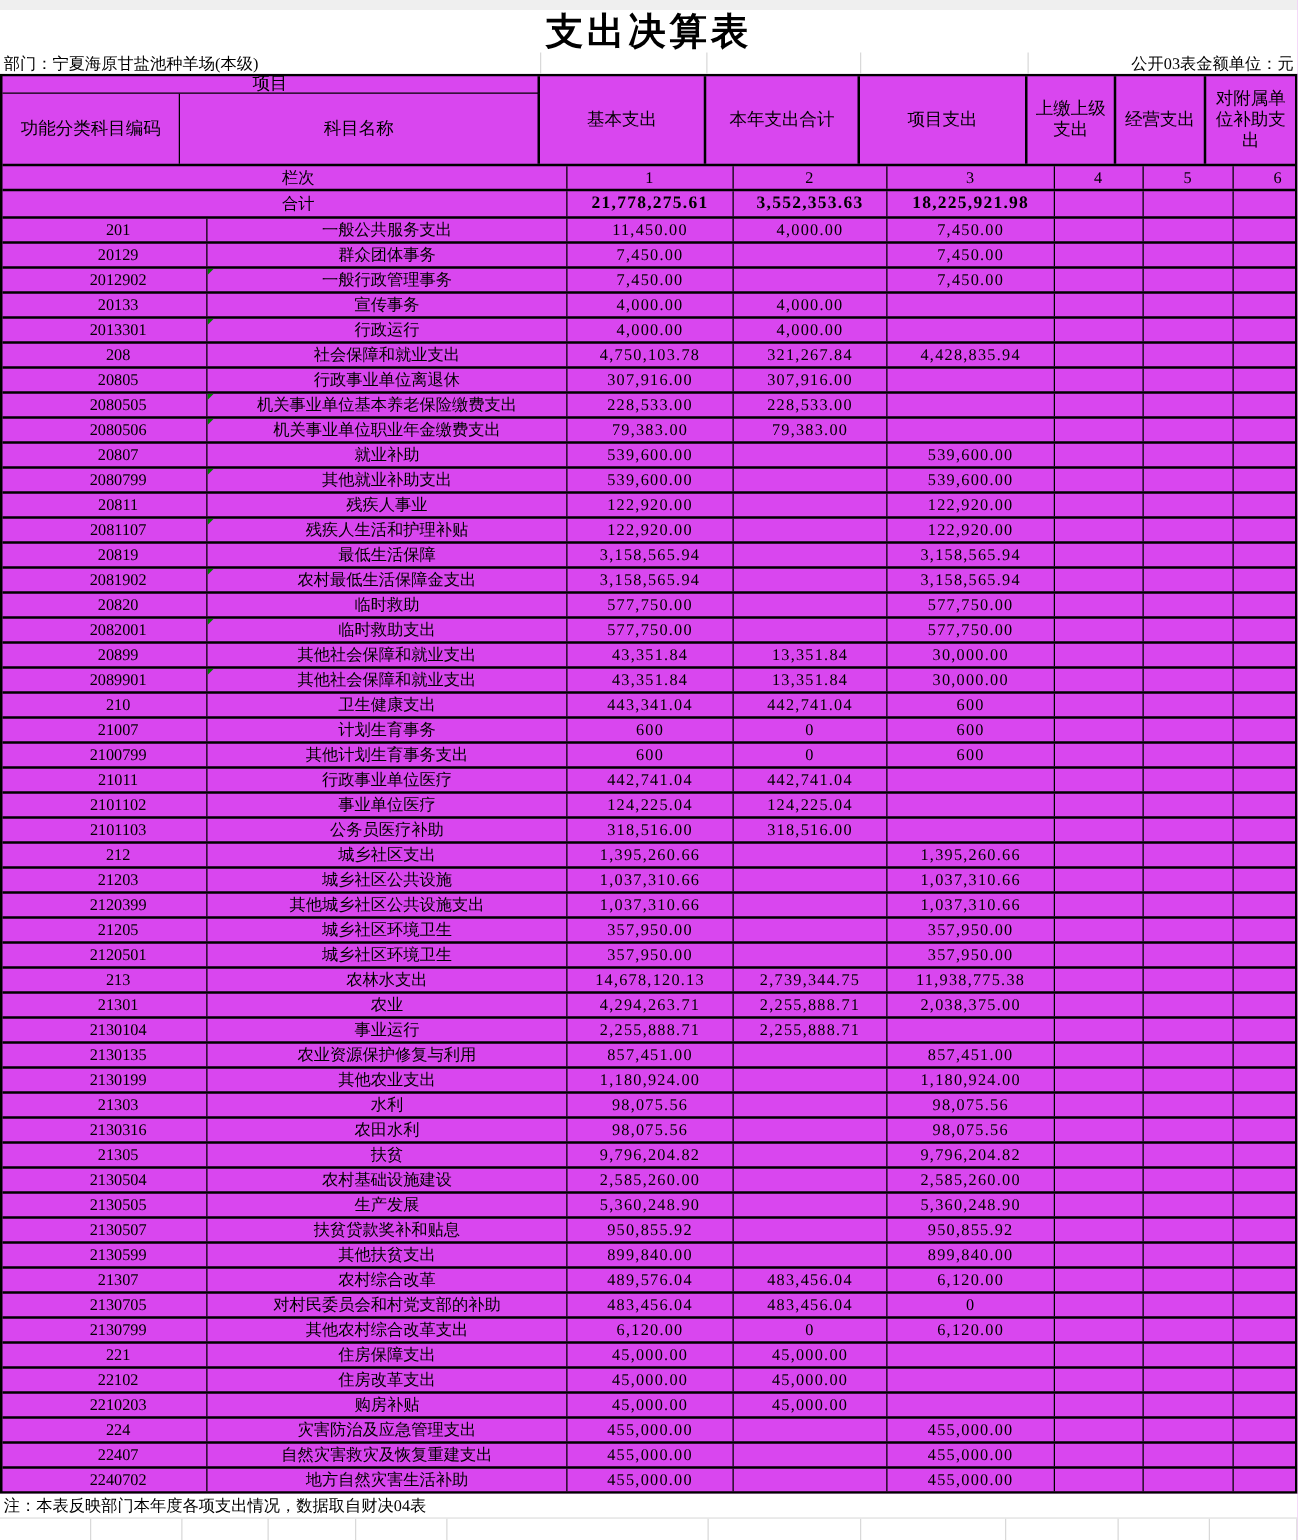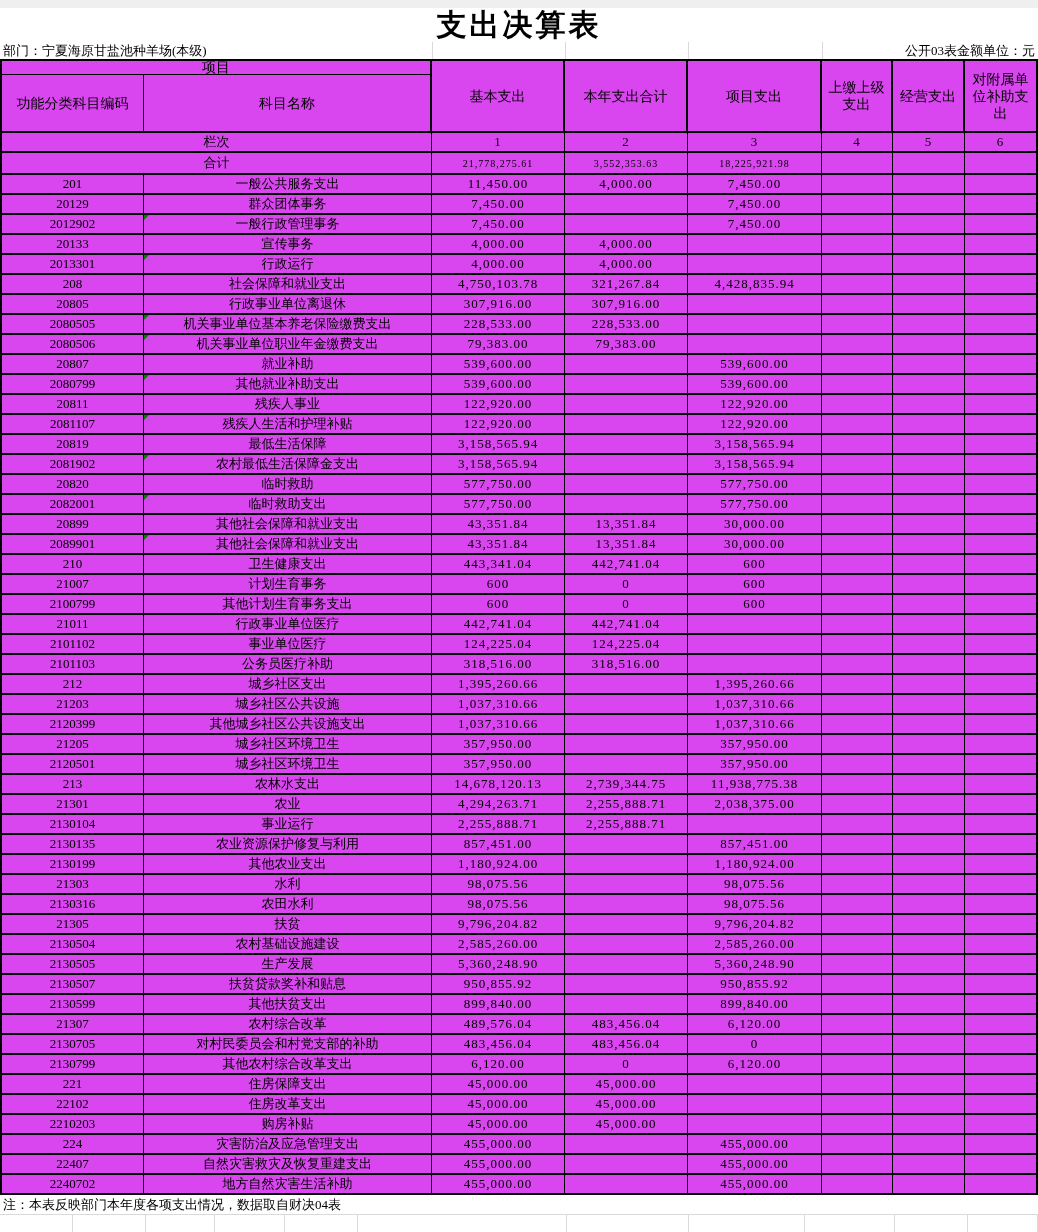--- a/index.html
+++ b/index.html
@@ -32,30 +32,30 @@
   
   .hgrid{grid-template-rows:14px 56px;border-bottom:2px solid var(--border);}
   .hc{display:flex;align-items:center;justify-content:center;text-align:center;
       font-size:14px;line-height:17px;border-right:2px solid var(--border);}
   .hc:last-child{border-right:none;}
   .h-project{grid-column:1/3;grid-row:1;border-bottom:1px solid var(--border);}
   .h-code{grid-column:1;grid-row:2;border-right:1px solid var(--border);}
   .h-name{grid-column:2;grid-row:2;text-align:right;}
   .h-val{grid-row:1/3;padding:0 4px;}
   
-  .row{border-bottom:2px solid var(--border);}
+  .row{border-bottom:2px solid var(--border);padding-left:22px;}
   .cell{
     display:flex;align-items:center;justify-content:center;text-align:center;
     font-size:13px;border-right:1px solid var(--border);overflow:hidden;white-space:nowrap;
   }
   .cell:last-child{border-right:none;}
   .merge2{grid-column:1/3;}
   .lanci{height:20px;}
   .heji{height:22px;}
-  .heji .cv{font-weight:normal;font-size:10px;}
+  .heji .cv{font-weight:bold;font-size:14px;}
   .cv{letter-spacing:1px;}
   .drow{height:20px;}
   #rows .drow:last-child{border-bottom:none;height:18px;}
   .c-name{position:relative;}
   .c-name.flag::before{
     content:"";position:absolute;left:0;top:0;width:0;height:0;
     border-top:5px solid var(--flag-green);border-right:5px solid transparent;
   }
   
   .note{

